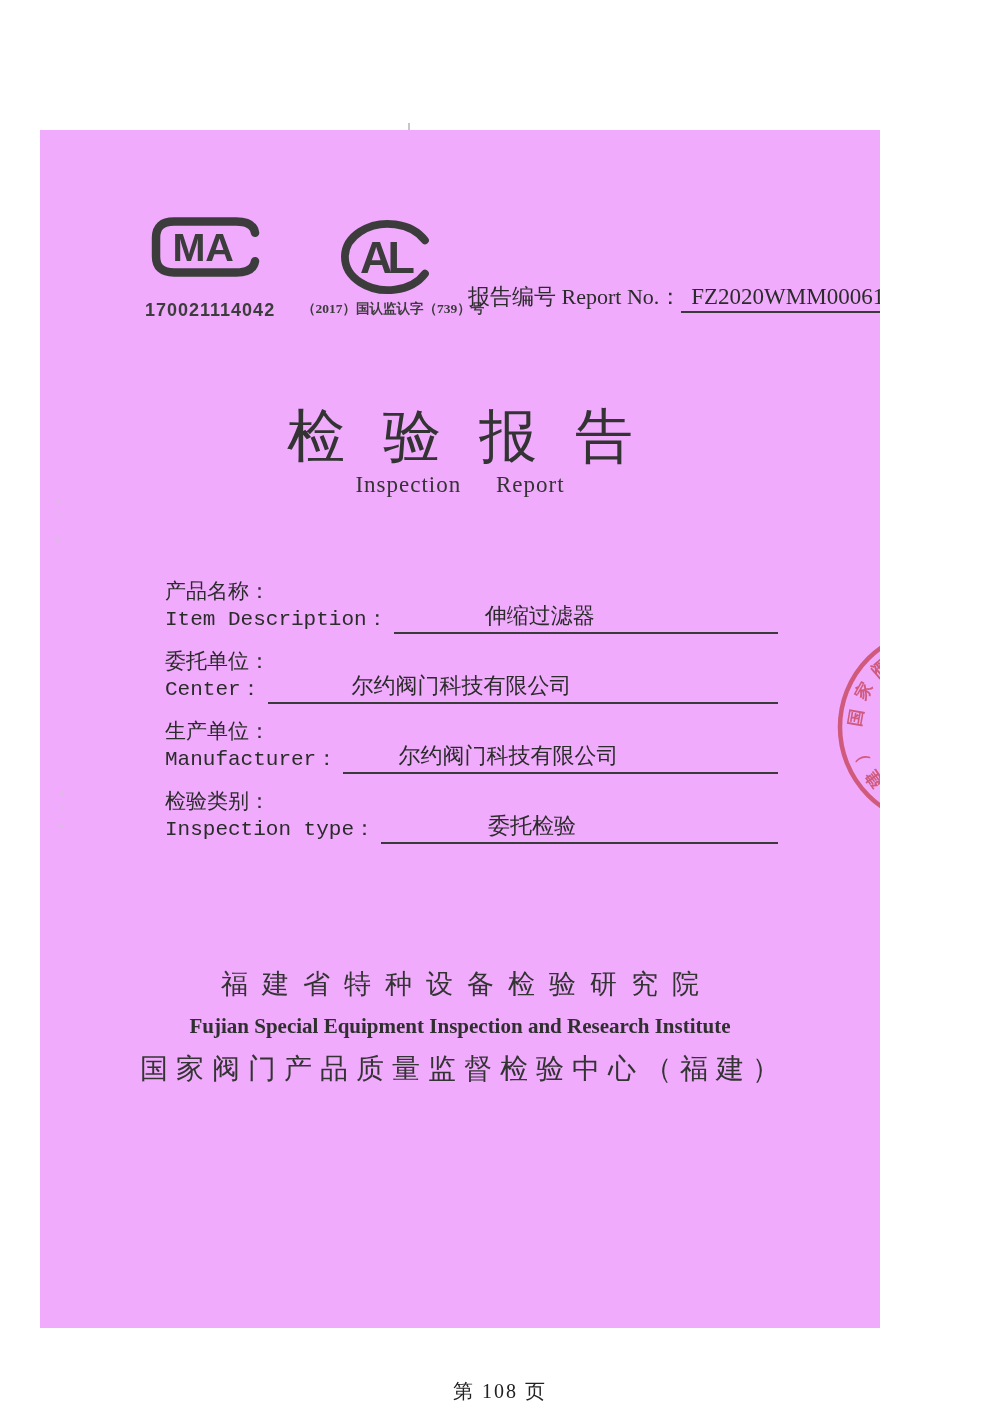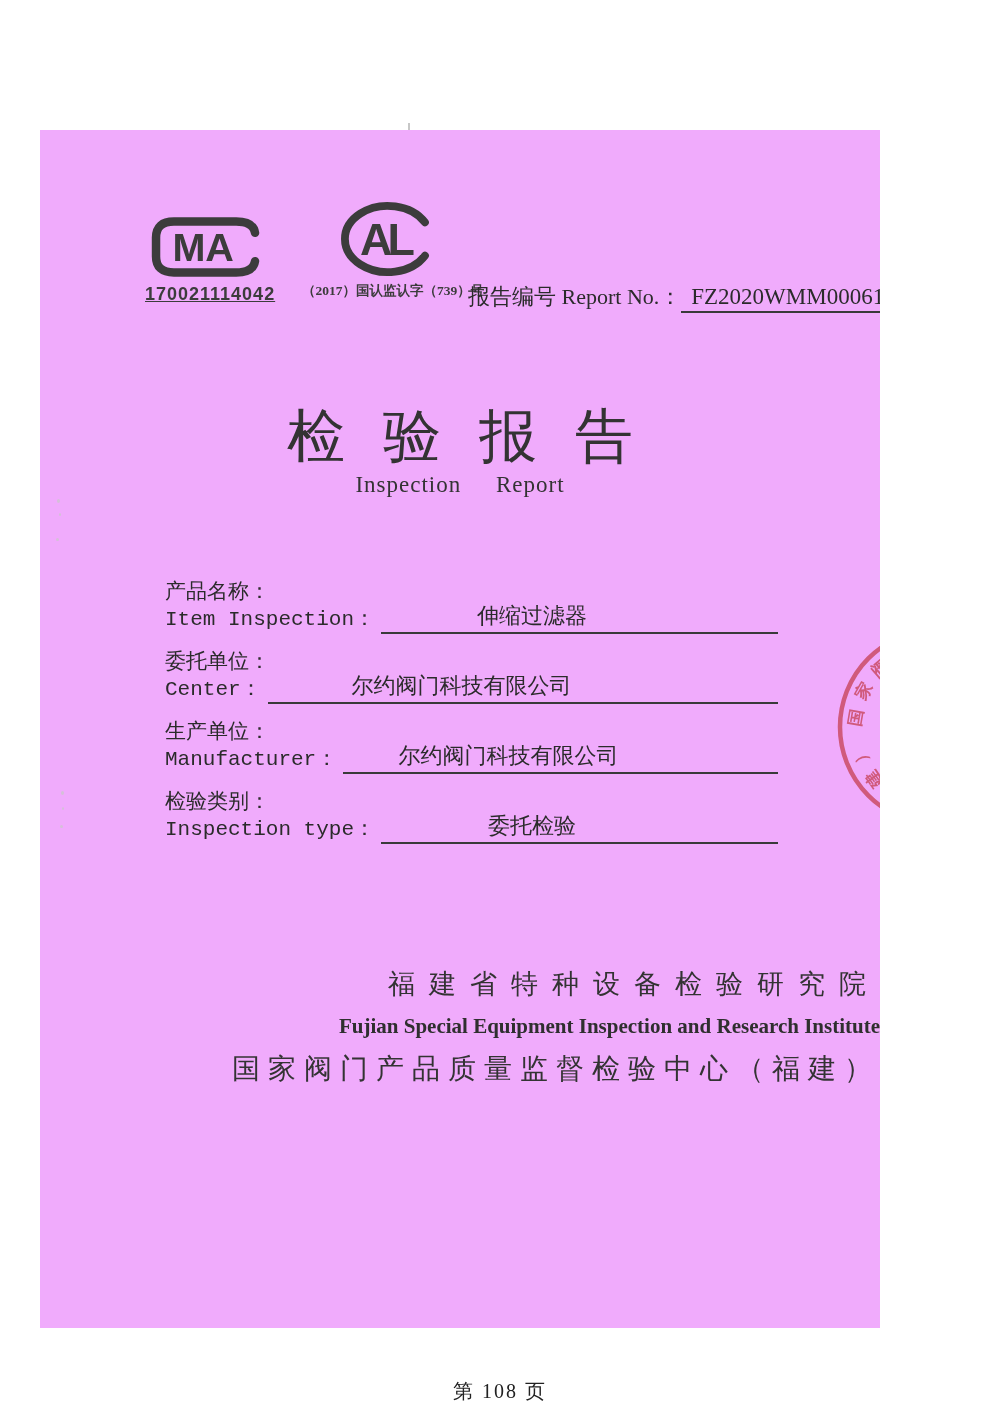--- a/index.html
+++ b/index.html
@@ -20,28 +20,27 @@
     left: 40px; top: 130px;
     width: 840px; height: 1198px;
     background: #f0abfc;
     overflow: hidden;
   }
 
   
   .cma-wrap { position: absolute; left: 105px; top: 84px; width: 122px; text-align: center; }
   .cma-wrap svg { display: block; margin: 0 auto; }
   .cma-number {
-    margin-top: 4px;
+    margin-top: 20px;
     font-family: "Liberation Sans", "DejaVu Sans", sans-serif;
     font-weight: bold; font-size: 18px; letter-spacing: 1px; color: #3c3c3c;
     white-space: nowrap;
-    text-decoration: underline;
-  }
-
-  .al-wrap { position: absolute; left: 262px; top: 70px; width: 165px; text-align: right; }
+  }
+
+  .al-wrap { position: absolute; left: 262px; top: 88px; width: 165px; text-align: right; }
   .al-wrap svg { display: block; margin: 0 auto; }
   .al-caption {
     margin-top: 4px;
     font-weight: bold; font-size: 13.5px; color: #3c3c3c;
     white-space: nowrap;
   }
 
   .report-no {
     position: absolute; left: 428px; top: 152px;
     font-size: 22px; color: #2b2b2b; white-space: nowrap;
@@ -80,21 +79,21 @@
     border-bottom: 2px solid #3a3a3a;
     margin-left: 6px;
   }
   .field .val {
     position: absolute; left: 38%; bottom: 1px;
     transform: translateX(-50%);
     font-size: 22px; white-space: nowrap; color: #2b2b2b;
   }
 
   
-  .institute { position: absolute; left: 0; top: 836px; width: 840px; text-align: right; }
+  .institute { position: absolute; left: 0; top: 836px; width: 840px; text-align: center; }
   .inst-zh1 {
     font-size: 27px; letter-spacing: 14px; text-indent: 14px;
     color: #333; white-space: nowrap; margin-bottom: 12px;
   }
   .inst-en1 {
     font-size: 21px; font-weight: bold; color: #2f2f2f;
     white-space: nowrap; margin-bottom: 11px;
   }
   .inst-zh2 {
     font-size: 28px; letter-spacing: 8px; text-indent: 8px;
@@ -151,21 +150,21 @@
     </div>
 
     <div class="title-zh">检验报告</div>
     <div class="title-en">Inspection Report</div>
 
     <div class="fields">
 
       <div class="field">
         <div class="zh">产品名称：</div>
         <div class="enline">
-          <span class="en">Item Inspection：</span>
+          <span class="en">Item Description：</span>
           <span class="line">
             <span class="val">伸缩过滤器</span>
           </span>
         </div>
       </div>
 
       <div class="field">
         <div class="zh">委托单位：</div>
         <div class="enline">
           <span class="en">Center：</span>

